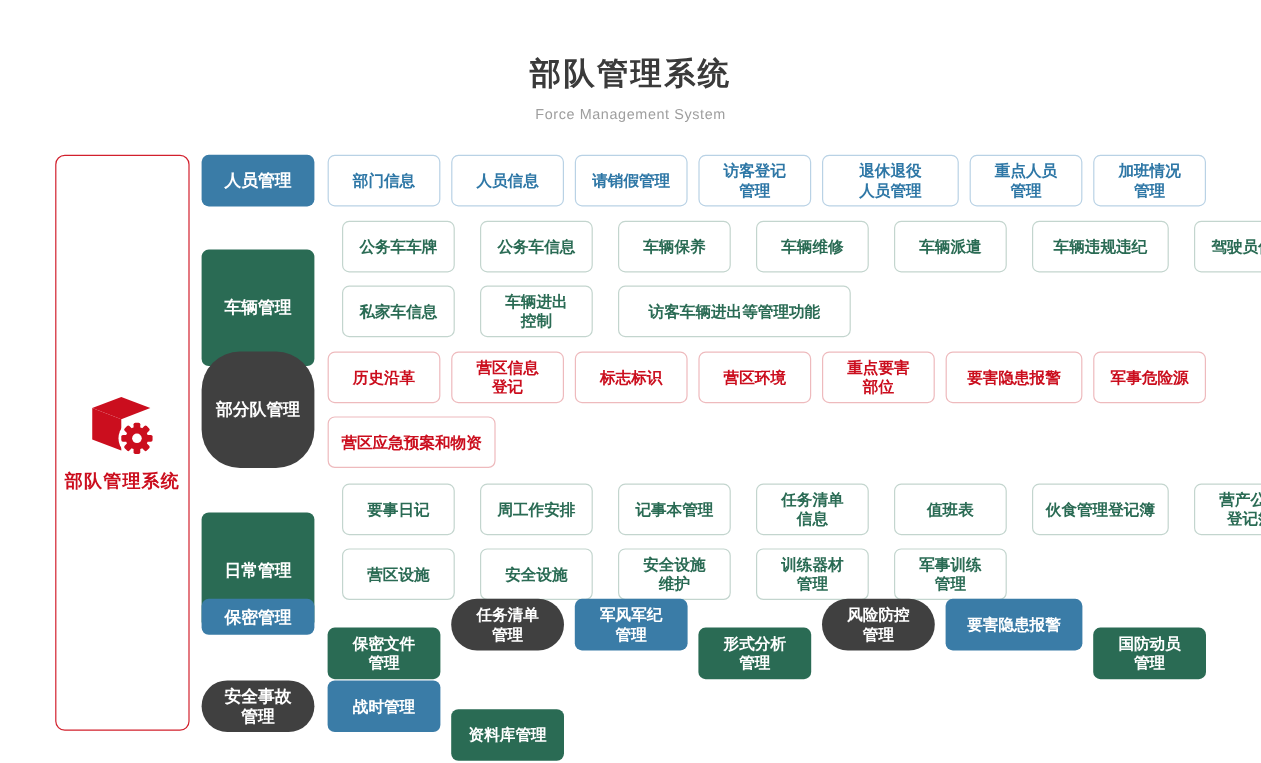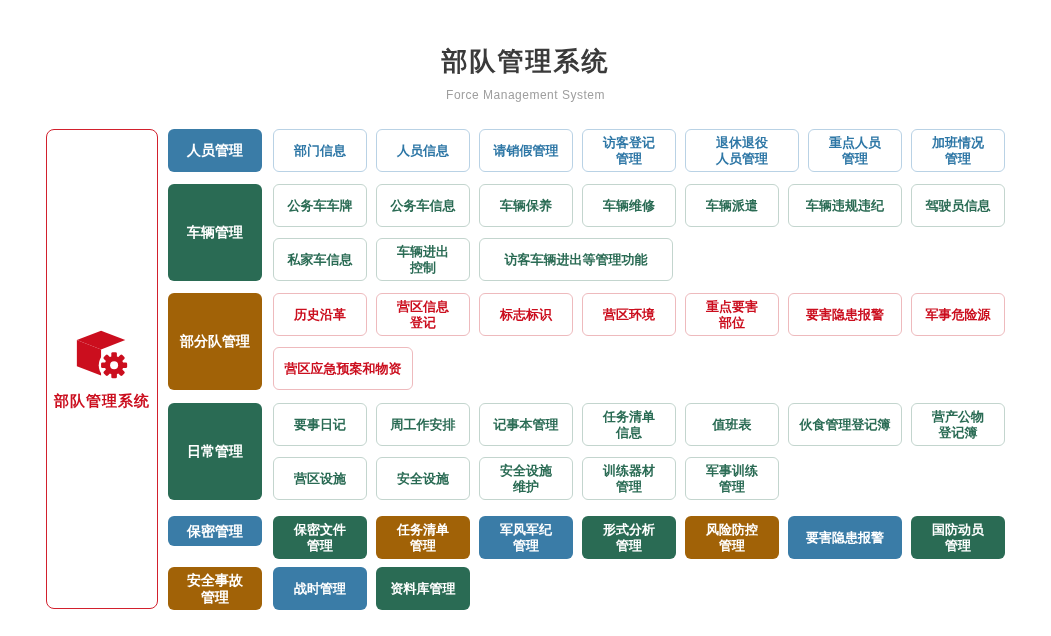--- a/index.html
+++ b/index.html
@@ -16,46 +16,46 @@
     border:1px solid #d2202d;border-radius:8px;background:#fff;box-sizing:border-box;
     display:flex;flex-direction:column;align-items:center;justify-content:center;
   }
   .sidebar-label{margin-top:10px;color:#cb0e1e;font-size:15px;font-weight:bold;letter-spacing:1px;}
 
   .row{position:absolute;left:168px;}
   .row-1{top:129px;height:43px;}
   .row-2{top:184px;height:97px;}
   .row-3{top:293px;height:97px;}
   .row-4{top:403px;height:97px;}
-  .row-5{top:516px;height:30px;}
+  .row-5{top:499px;height:30px;}
   .row-6{top:567px;height:43px;}
 
   .category{
     position:absolute;left:0;top:0;width:94px;height:100%;
     border-radius:6px;color:#fff;font-size:14px;font-weight:bold;
     display:flex;align-items:center;justify-content:center;text-align:center;
     white-space:pre-line;line-height:17px;box-sizing:border-box;
   }
   .lines{margin-left:105px;}
   .line{display:flex;gap:9px;}
   .line + .line{margin-top:11px;}
 
   .box{
     height:43px;box-sizing:border-box;border-radius:6px;background:#fff;
     display:flex;align-items:center;justify-content:center;text-align:center;
     font-size:13px;font-weight:bold;white-space:pre-line;line-height:16px;
   }
   .w1{width:94px}.w2{width:114px}.w3{width:194px}.w4{width:140px}
 
   .ol-blue{border:1px solid #b9d2e5;color:#2e77a6;}
-  .ol-green{border:1px solid #c3d5ce;color:#2a6b54;}
+  .ol-green{border:1px solid #c3d5ce;color:#2a6b54;margin-left:12px;}
   .ol-red{border:1px solid #eebabd;color:#cb0e1e;}
   .sd-blue{background:#3a7ca7;color:#fff;}
-  .sd-green{background:#2a6b54;color:#fff;}
-  .sd-red{background:#a16207;color:#fff;}
+  .sd-green{background:#2a6b54;color:#fff;margin-top:24px;}
+  .sd-red{background:#404040;color:#fff;border-radius:32px;}
 </style>
 </head>
 <body>
 
 <div class="header">
   <div class="title">部队管理系统</div>
   <div class="subtitle">Force Management System</div>
 </div>
 
 <div class="sidebar">

